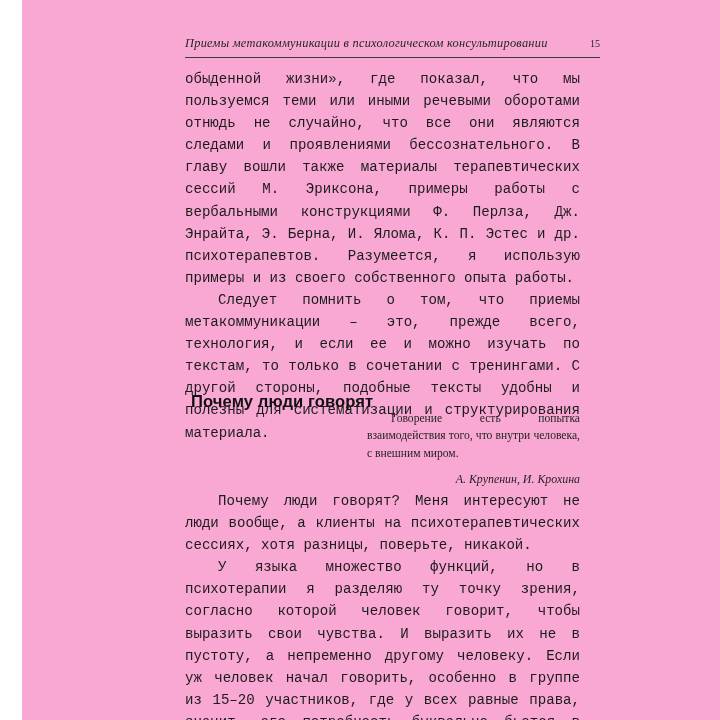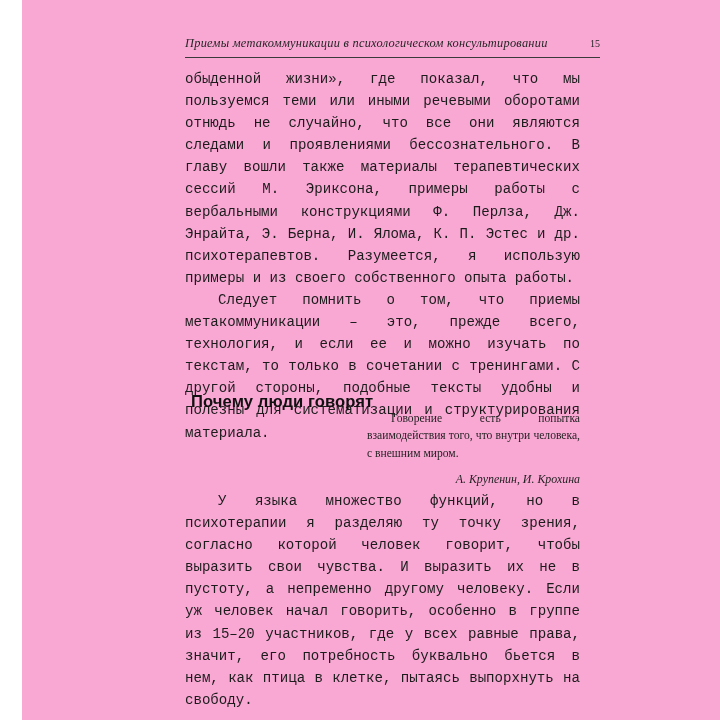--- a/index.html
+++ b/index.html
@@ -144,16 +144,17 @@
   </div>
 
   <h2 class="section-heading">Почему люди говорят</h2>
 
   <div class="epigraph">
     <p class="epigraph-text">Говорение есть попытка взаимодействия того, что внутри человека, с внешним миром.</p>
     <p class="epigraph-source">А. Крупенин, И. Крохина</p>
   </div>
 
   <div class="text-block-lower">
+    <p class="body indent">Почему люди говорят? Меня интересуют не люди вообще, а клиенты на психотерапевтических сессиях, хотя разницы, поверьте, никакой.</p>
     <p class="body indent">У языка множество функций, но в психотерапии я разделяю ту точку зрения, согласно которой человек говорит, чтобы выразить свои чувства. И выразить их не в пустоту, а непременно другому человеку. Если уж человек начал говорить, особенно в группе из 15–20 участников, где у всех равные права, значит, его потребность буквально бьется в нем, как птица в клетке, пытаясь выпорхнуть на свободу.</p>
   </div>
 
 </div>
 
 </body></html>

